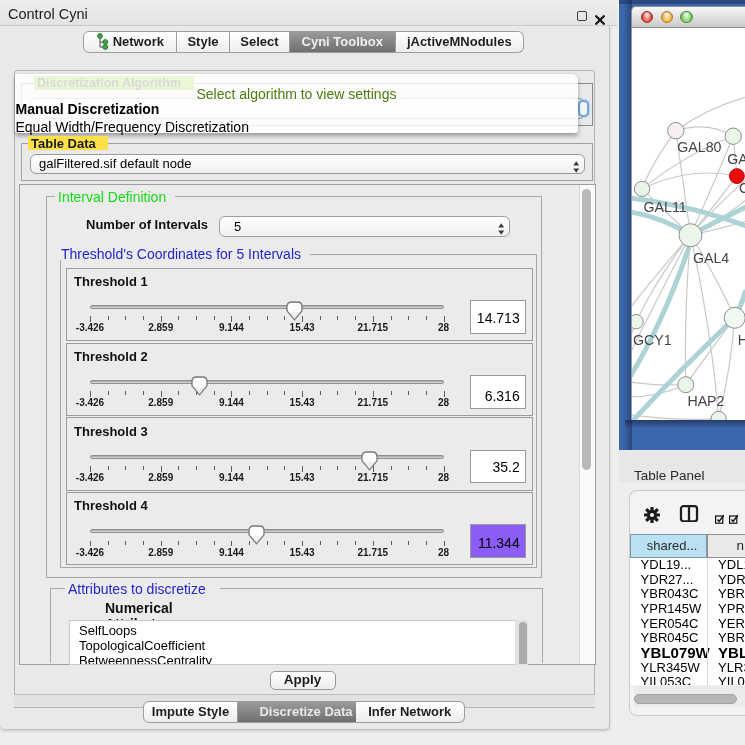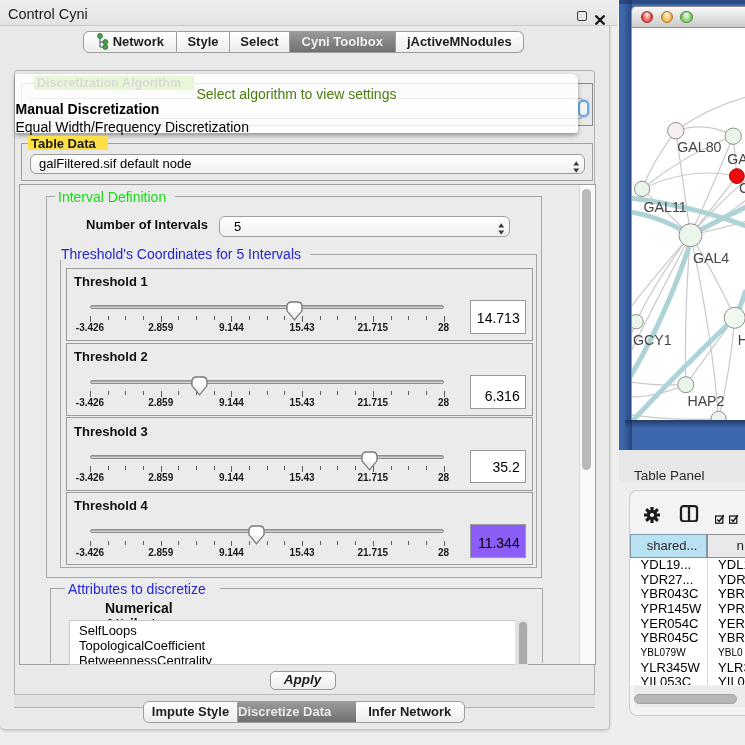--- a/index.html
+++ b/index.html
@@ -126,21 +126,21 @@
       <span style="position:absolute;left:88.3px;">YPR1</span>
     </div>
     <div style="height:14.66px;font-size:13px;color:#000;line-height:14.6px;">
       <span style="position:absolute;left:10.8px;">YER054C</span>
       <span style="position:absolute;left:88.3px;">YER0</span>
     </div>
     <div style="height:14.66px;font-size:13px;color:#000;line-height:14.6px;">
       <span style="position:absolute;left:10.8px;">YBR045C</span>
       <span style="position:absolute;left:88.3px;">YBR0</span>
     </div>
-    <div style="height:14.66px;font-size:10px;color:#000;line-height:14.6px;">
+    <div style="height:14.66px;font-size:15px;color:#000;line-height:14.6px;font-weight:bold;">
       <span style="position:absolute;left:10.8px;">YBL079W</span>
       <span style="position:absolute;left:88.3px;">YBL0</span>
     </div>
     <div style="height:14.66px;font-size:13px;color:#000;line-height:14.6px;">
       <span style="position:absolute;left:10.8px;">YLR345W</span>
       <span style="position:absolute;left:88.3px;">YLR3</span>
     </div>
     <div style="height:14.66px;font-size:13px;color:#000;line-height:14.6px;">
       <span style="position:absolute;left:10.8px;">YIL053C</span>
       <span style="position:absolute;left:88.3px;text-align:right;">YIL0</span>
@@ -384,17 +384,17 @@
     </svg></div>
 <div class="abs" style="left:470.4px;top:524.3px;width:55.3px;height:33.7px;background:#8b5cf6;border:1px solid #9a9a9a;font-size:14px;color:#000;text-align:right;padding:10px 5px 0 0;">11.344</div>
 <div class="abs" style="left:50px;top:588px;width:492.7px;height:75px;border:1px solid #a8a8a8;border-bottom:none;"></div>
 <div class="abs" style="left:53px;top:581px;width:155px;height:14px;background:#ebebeb;font-size:14px;color:#2525cd;padding:0 3px;white-space:nowrap;margin-left:12px;">Attributes to discretize</div>
 <div class="abs" style="left:57px;top:600px;width:180px;height:15px;font-size:14px;font-weight:bold;color:#111;padding-left:48px;">Numerical Attributes</div>
 <div class="abs" style="left:69px;top:620px;width:459.3px;height:44.5px;background:#ffffff;border:1px solid #c9c9c9;overflow:hidden;">
     <div style="padding:1.5px 0 0 9px;font-size:13px;color:#000;line-height:15.4px;">SelfLoops<br>TopologicalCoefficient<br>BetweennessCentrality</div>
   </div>
 <div class="abs" style="left:514.6px;top:620px;width:13.7px;height:44.5px;background:#e2e2e2;"></div>
 <div class="abs" style="left:518.6px;top:622px;width:8.6px;height:42px;background:#ababab;border-radius:4px 4px 0 0;"></div>
-<div class="abs" style="left:269.5px;top:671px;width:66px;height:18.5px;background:linear-gradient(#ffffff,#ededed);border:1px solid #989898;border-radius:5px;font-size:13.5px;font-weight:bold;color:#1c1c1c;text-align:center;line-height:16.5px;font-style:italic;">Apply</div>
+<div class="abs" style="left:269.5px;top:671px;width:66px;height:18.5px;background:linear-gradient(#ffffff,#ededed);border:1px solid #989898;border-radius:5px;font-size:13.5px;font-weight:bold;color:#1c1c1c;text-align:center;line-height:16.5px;">Apply</div>
 <div class="abs" style="left:14px;top:694px;width:581px;height:14px;background:#e2e2e2;border-top:1px solid #bbbbbb;border-bottom:1px solid #b3b3b3;"></div>
 <div class="abs" style="left:143px;top:701px;width:95px;height:22px;border:1px solid #9d9d9d;border-radius:6px 0 0 6px;background:linear-gradient(#ffffff,#ededed);color:#1e1e1e;font-size:13px;font-weight:bold;text-align:center;line-height:20px;">Impute Style</div>
-<div class="abs" style="left:238px;top:701px;width:137px;height:22px;border:1px solid #9d9d9d;border-left:none;background:linear-gradient(#9a9a9a,#6f6f6f);color:#e8e8e8;font-size:13px;font-weight:bold;line-height:20px;">Discretize Data</div>
+<div class="abs" style="left:238px;top:701px;width:137px;height:22px;border:1px solid #9d9d9d;border-left:none;background:linear-gradient(#9a9a9a,#6f6f6f);color:#e8e8e8;font-size:13px;font-weight:bold;text-align:center;line-height:20px;">Discretize Data</div>
 <div class="abs" style="left:355.5px;top:701px;width:109.5px;height:22px;border:1px solid #9d9d9d;border-radius:0 6px 6px 0;border-left:none;background:linear-gradient(#ffffff,#ededed);color:#1e1e1e;font-size:13px;font-weight:bold;text-align:center;line-height:20px;">Infer Network</div>
 
 </body></html>

